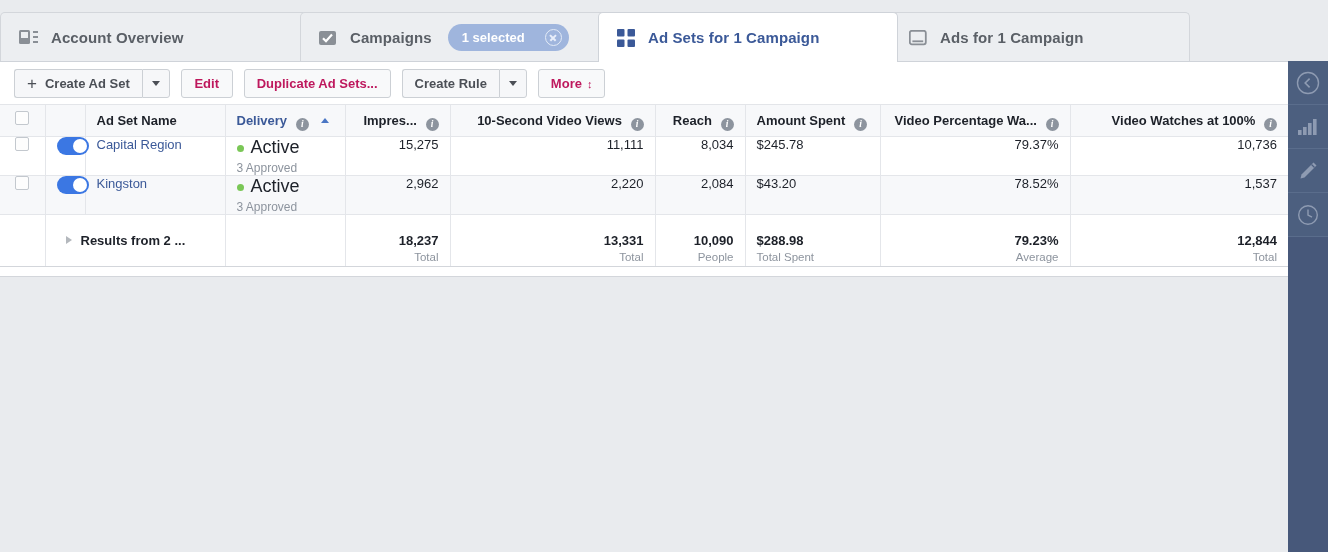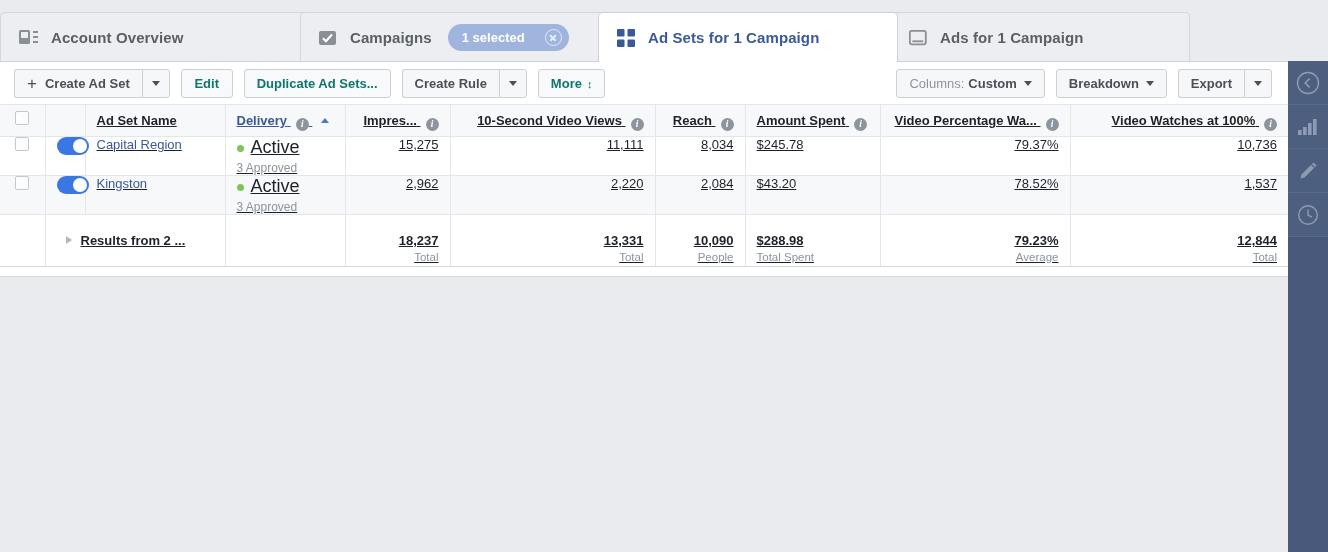--- a/index.html
+++ b/index.html
@@ -82,21 +82,21 @@
 
   .btn {
     display: inline-flex; align-items: center; justify-content: center;
     height: 29px; padding: 0 12px;
     font-size: 13px; font-weight: bold; color: #4b4f56;
     background: #f6f7f9;
     border: 1px solid #ccd0d5;
     border-radius: 3px;
     cursor: pointer; white-space: nowrap;
   }
-  .btn.disabled { color: #0f766e; background: #f8f9fa; cursor: default; }
+  .btn.disabled { color: #be185d; background: #f8f9fa; cursor: default; }
   .btn.group-l { border-radius: 3px 0 0 3px; border-right: none; }
   .btn.group-r { border-radius: 0 3px 3px 0; padding: 0 9px; }
   .gap { width: 11px; }
   .caret {
     display: inline-block; width: 0; height: 0;
     border-left: 4.5px solid transparent; border-right: 4.5px solid transparent;
     border-top: 5px solid #4b4f56;
   }
   .plus {
     font-size: 17px; font-weight: normal; margin-right: 8px; line-height: 1;
@@ -107,21 +107,20 @@
   .btn .caret { margin-left: 7px; }
 
   
   table.grid { border-collapse: collapse; width: 1288px; table-layout: fixed; }
   table.grid th, table.grid td {
     border-right: 1px solid #e4e6ea;
     border-bottom: 1px solid #e4e6ea;
     padding: 0 11px;
     font-size: 13px; color: #1d2129;
     vertical-align: top;
-    text-decoration: underline;
   }
   thead th {
     background: #f7f8fa;
     height: 31px; line-height: 31px;
     font-size: 12.5px; font-weight: bold; color: #1d2129;
     text-align: left; white-space: nowrap; overflow: hidden;
     vertical-align: middle;
     cursor: pointer;
   }
   thead th.num { text-align: right; }
@@ -272,39 +271,20 @@
         <div class="btn group-r">
           <span class="caret" style="margin-left:0"></span>
         </div>
         <div class="gap"></div>
         <div class="btn disabled">
           <span>More</span>
           <span class="updown">↕</span>
         </div>
       </div>
 
-      <div class="tb-right">
-        <div class="btn">
-          <span class="lbl-light">Columns:</span>
-          <span>Custom</span>
-          <span class="caret"></span>
-        </div>
-        <div class="gap"></div>
-        <div class="btn">
-          <span>Breakdown</span>
-          <span class="caret"></span>
-        </div>
-        <div class="gap"></div>
-        <div class="btn group-l">
-          <span>Export</span>
-        </div>
-        <div class="btn group-r">
-          <span class="caret" style="margin-left:0"></span>
-        </div>
-      </div>
     </div>
 
     <table class="grid">
       <colgroup>
         <col style="width:45px">
           <col style="width:40px">
           <col style="width:140px">
         <col style="width:120px">
           <col style="width:105px">
           <col style="width:205px">

